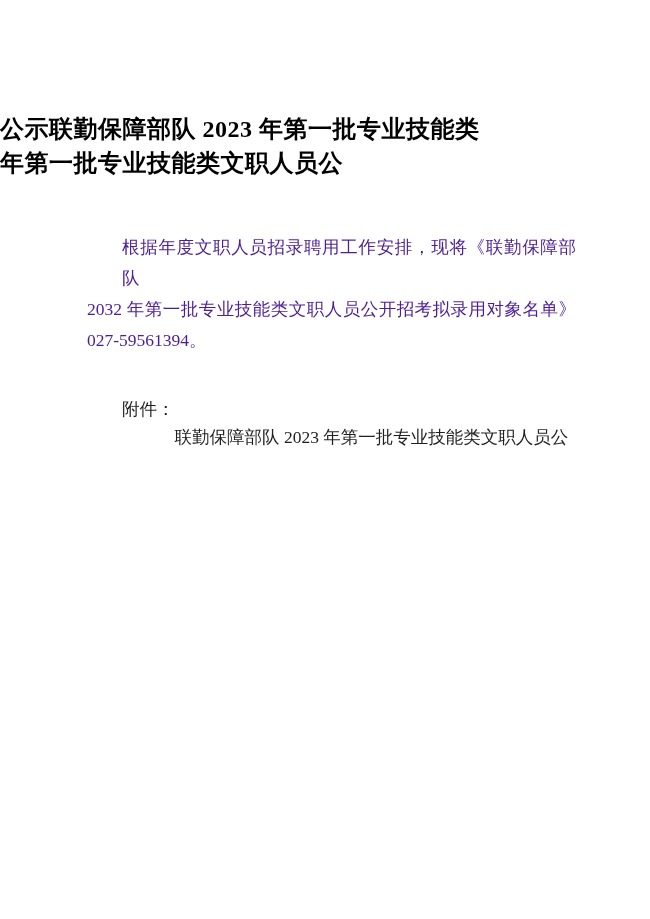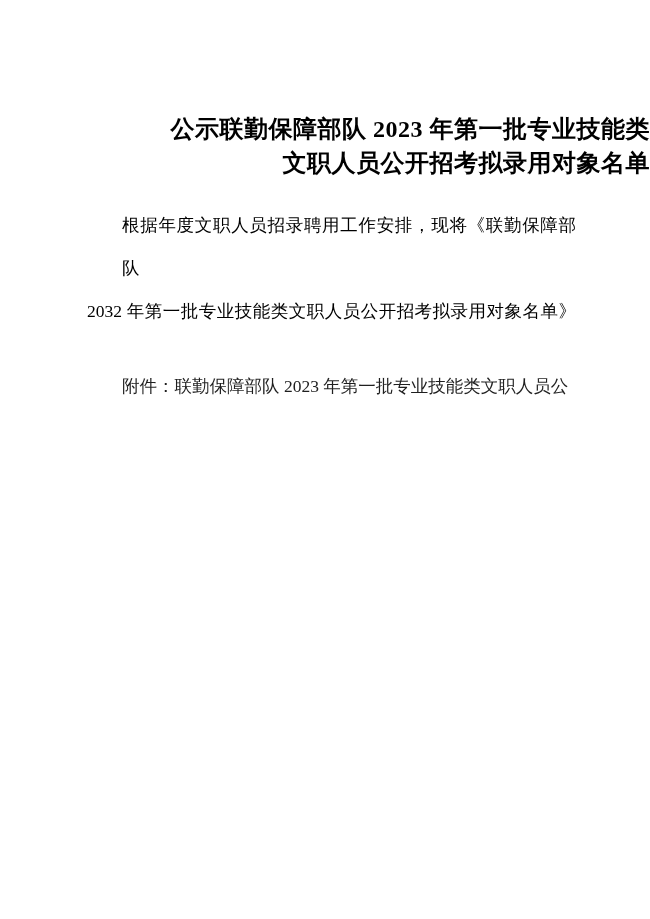--- a/index.html
+++ b/index.html
@@ -9,66 +9,67 @@
     width: 650px;
     height: 919px;
     margin: 0 auto;
     background: #ffffff;
     color: #1a1a1a;
     font-family: "Liberation Serif", serif;
     overflow: hidden;
   }
   .title {
     margin-top: 112px;
-    text-align: right;
+    text-align: left;
     font-size: 24px;
     line-height: 34px;
     font-weight: 700;
     color: #000000;
     letter-spacing: 0.5px;
   }
   .title .tl { display: block; }
   .body-para {
-    margin: 24px 74px 0 87px; 
+    margin: 52px 74px 0 87px; 
     font-size: 17.5px;
-    line-height: 43px;
-    color: #000000;
+    line-height: 31px;
+    color: #4c1d95;
   }
   .bline { display: block; }
   .bline.justify {
     text-align: justify;
     text-align-last: justify;
   }
   .bline.first-indent { padding-left: 35px; } 
   .attachment {
     margin: 37px 74px 0 87px;
     padding-left: 35px; 
     display: flex;
     align-items: flex-start;
     font-size: 17.5px;
     line-height: 33px;
     color: #1f1f1f;
   }
   .attach-label { white-space: nowrap; }
-  .attach-text { display: block; }
+  .attach-text { display: block; margin-top: 28px; }
   .attach-text .al { display: block; }
 </style>
 </head>
 <body>
 
 <div class="page">
 
   <h1 class="title">
     <span class="tl">公示联勤保障部队 2023 年第一批专业技能类</span>
-    <span class="tl">文职人员公开招考拟录用对象名单</span>
+    <span class="tl">年第一批专业技能类文职人员公</span>
   </h1>
 
   <div class="body-para">
     <span class="bline justify first-indent">根据年度文职人员招录聘用工作安排，现将《联勤保障部队</span>
     <span class="bline justify">2032 年第一批专业技能类文职人员公开招考拟录用对象名单》</span>
+    <span class="bline">027-59561394。</span>
   </div>
 
   <div class="attachment">
     <span class="attach-label">附件：</span>
     <span class="attach-text">
       <span class="al">联勤保障部队 2023 年第一批专业技能类文职人员公</span>
     </span>
   </div>
 
 </div>

